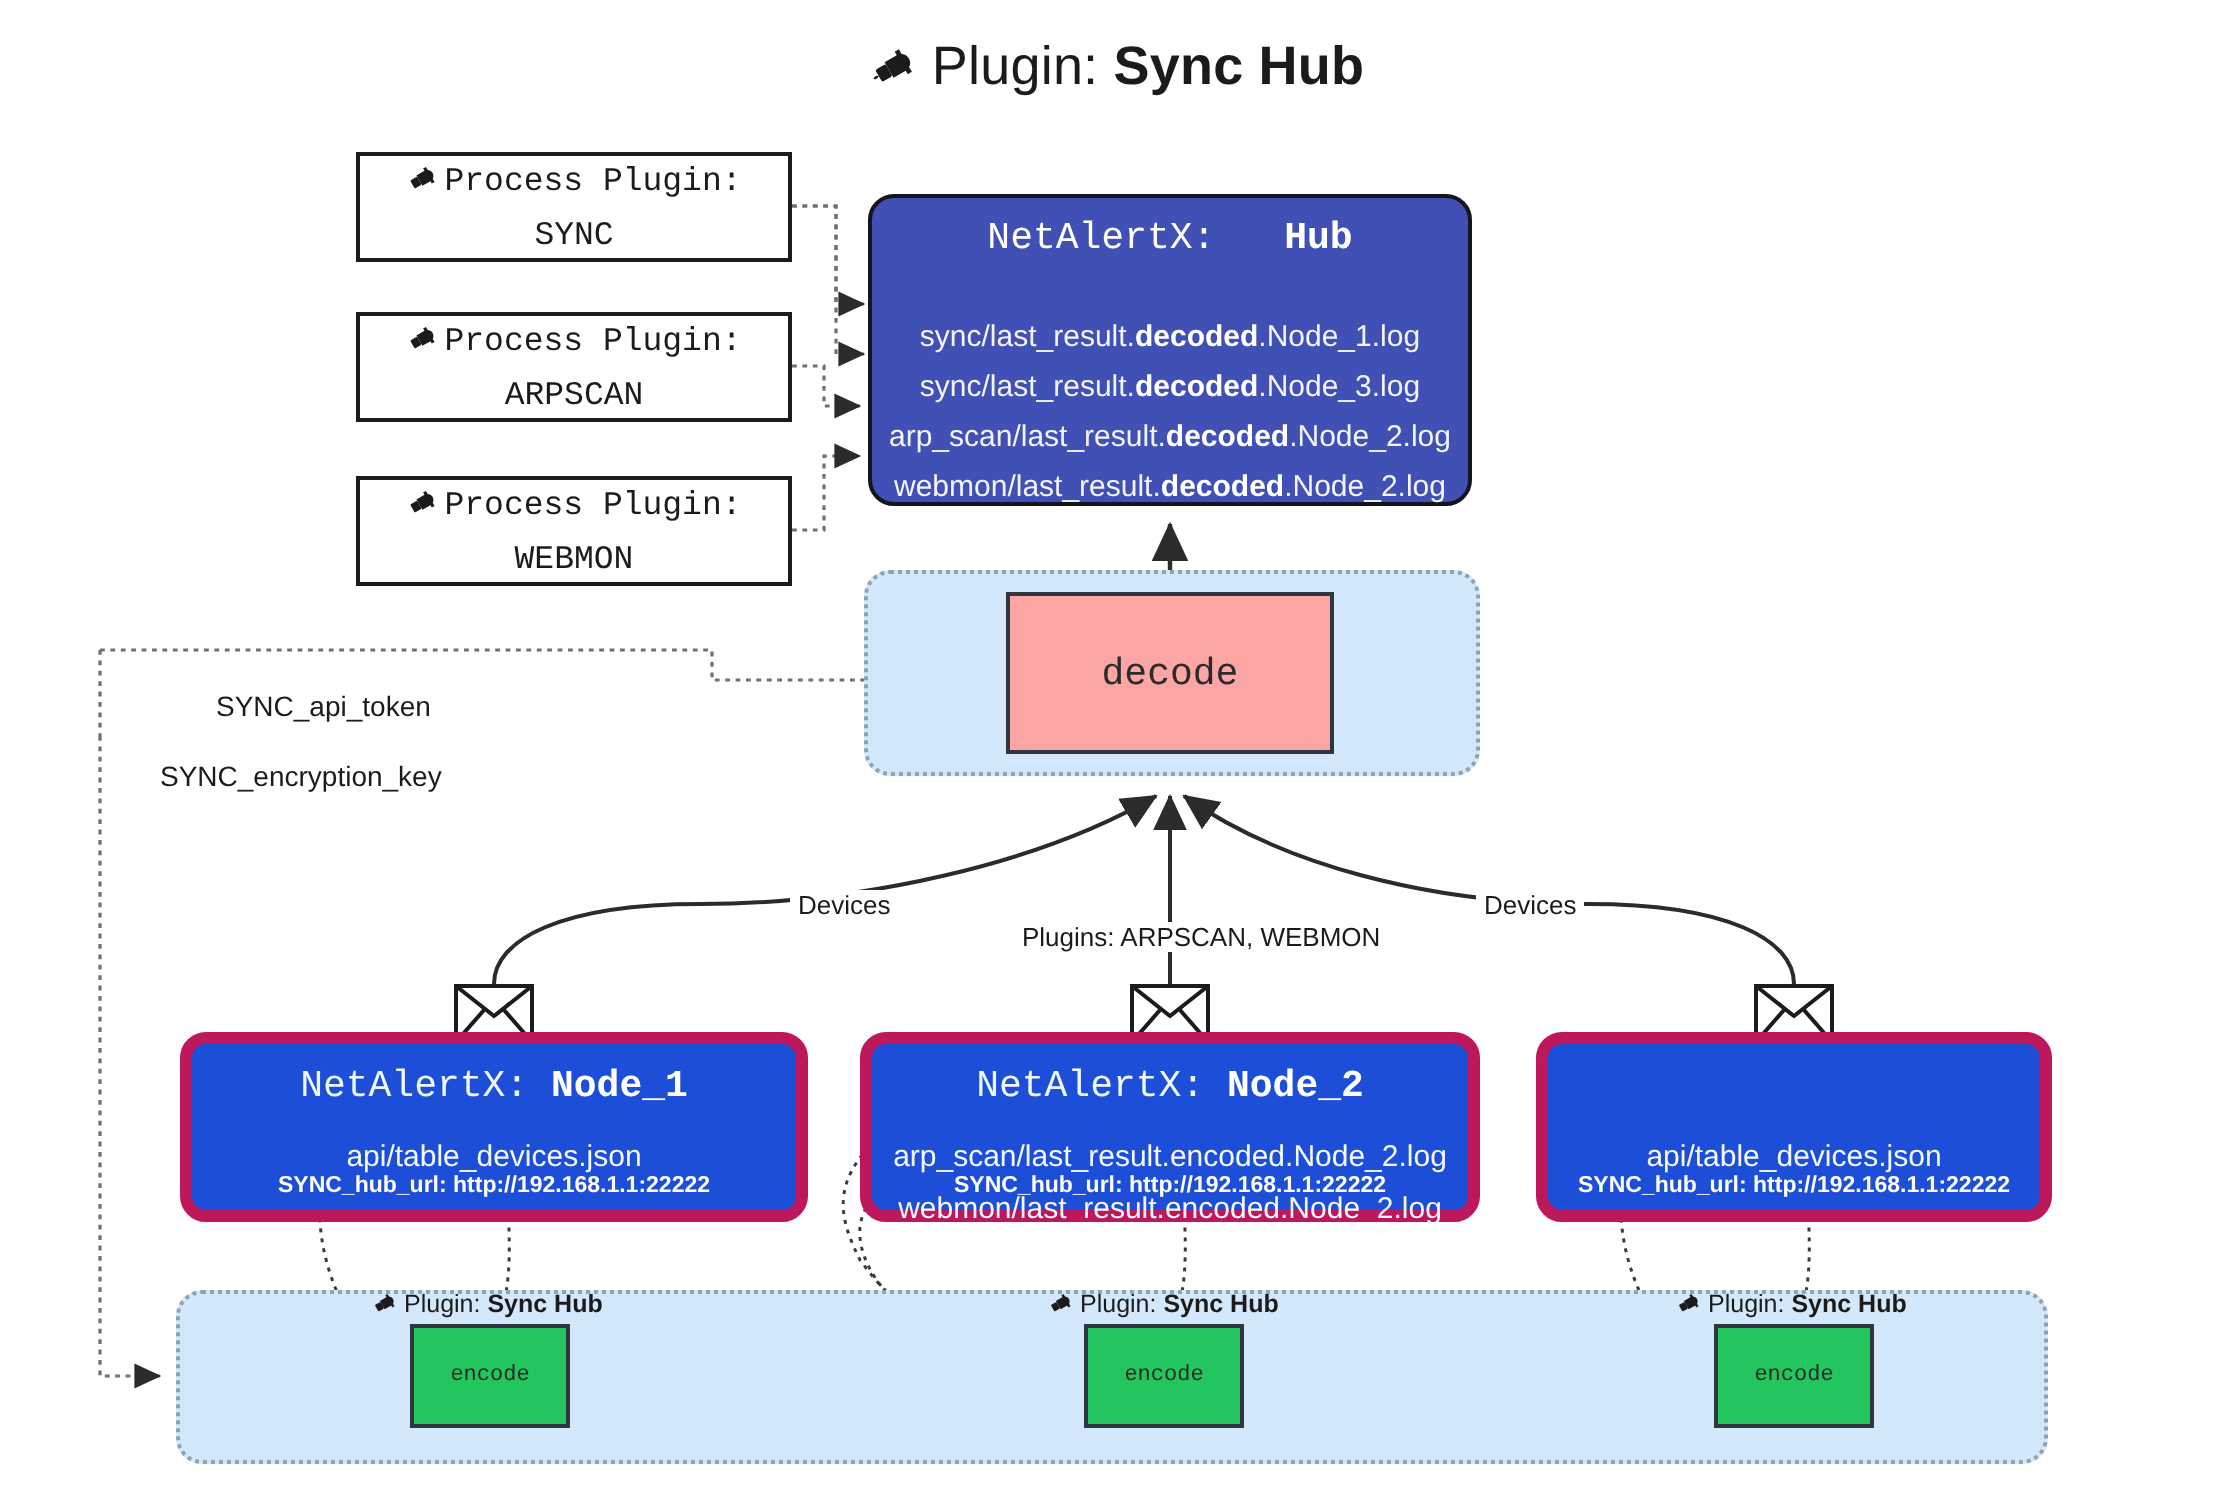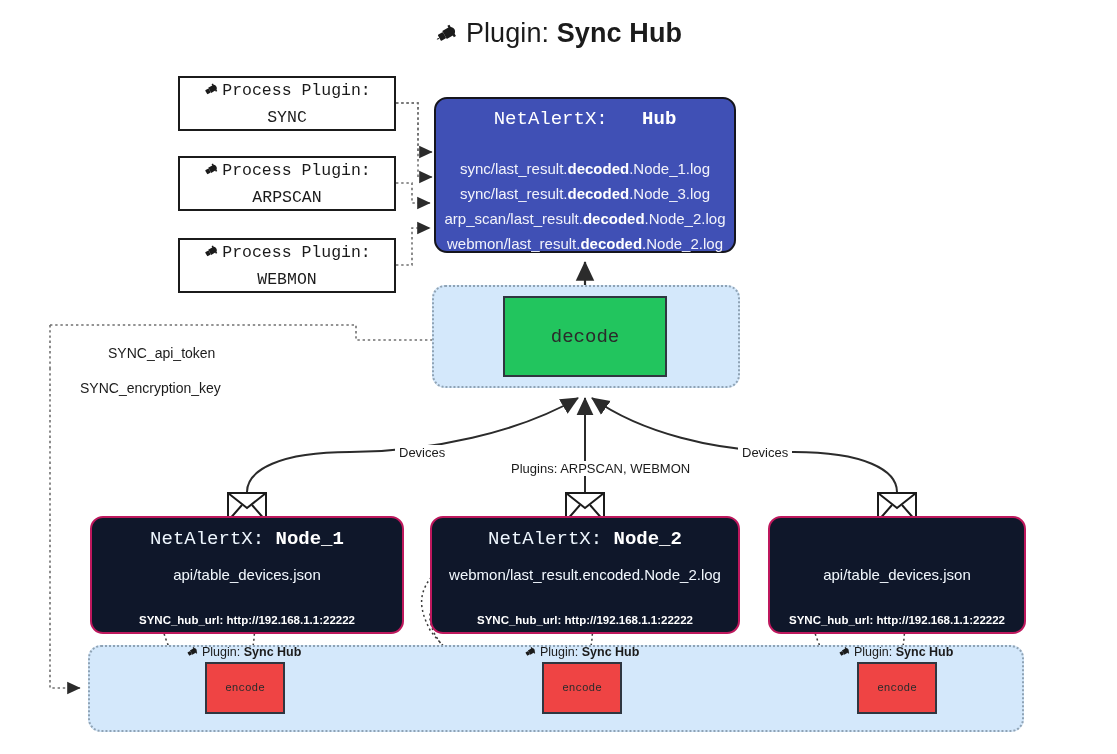--- a/index.html
+++ b/index.html
@@ -34,48 +34,48 @@
              font-family:"Liberation Mono","DejaVu Sans Mono",monospace;font-size:19px;}
   .hub-title b{font-weight:700;padding-left:23px;}
   .hub-lines{position:absolute;left:0;top:41px;width:100%;margin-top:16px;}
   .hub-line{font-size:15px;line-height:25px;text-align:center;white-space:nowrap;color:#f2f3fb;}
   .hub-line b{font-weight:700;color:#ffffff;}
 
   
   .decode-region{position:absolute;left:432px;top:285px;width:308px;height:103px;
                  background:#d4e8fb;border:2px dotted #8fa3b5;border-radius:13px;box-sizing:border-box;}
   .decode-box{position:absolute;left:503px;top:296px;width:164px;height:81px;
-              background:#22c55e;border:2px solid #2f3640;box-sizing:border-box;
+              background:#fca5a5;border:2px solid #2f3640;box-sizing:border-box;
               display:flex;align-items:center;justify-content:center;
               font-family:"Liberation Mono","DejaVu Sans Mono",monospace;font-size:19px;color:#2b2b2b;}
 
   
   .keylabel{position:absolute;font-size:14px;color:#1b1b1b;background:#ffffff;padding:0 4px;white-space:nowrap;}
 
   
   .edgelabel{position:absolute;font-size:13px;color:#1b1b1b;background:#ffffff;padding:0 4px;white-space:nowrap;}
 
   
-  .node{position:absolute;height:118px;background:#0f172a;border:2px solid #be185d;
+  .node{position:absolute;height:95px;background:#1d4ed8;border:6px solid #be185d;
         border-radius:13px;box-sizing:border-box;color:#ffffff;}
   .node-title{position:absolute;left:0;top:10px;width:100%;text-align:center;
               font-family:"Liberation Mono","DejaVu Sans Mono",monospace;font-size:19px;color:#eef6fe;}
   .node-title b{font-weight:700;color:#ffffff;}
   .node-lines{position:absolute;left:0;top:44px;width:100%;}
   .node-line{font-size:15px;line-height:26px;text-align:center;white-space:nowrap;color:#f3f9ff;}
   .node-foot{position:absolute;left:0;bottom:6px;width:100%;text-align:center;
              font-size:11.5px;font-weight:600;color:#ffffff;white-space:nowrap;}
 
   
   .envelope{position:absolute;width:40px;height:30px;}
 
   
   .encode-region{position:absolute;left:88px;top:645px;width:936px;height:87px;
                  background:#d4e8fb;border:2px dotted #8fa3b5;border-radius:13px;box-sizing:border-box;}
-  .encode-box{position:absolute;width:80px;height:52px;background:#ef4444;border:2px solid #2f3640;
+  .encode-box{position:absolute;width:80px;height:52px;background:#22c55e;border:2px solid #2f3640;
               box-sizing:border-box;display:flex;align-items:center;justify-content:center;
               font-family:"Liberation Mono","DejaVu Sans Mono",monospace;font-size:11px;color:#2b2b2b;}
   .encode-cap{position:absolute;font-size:12.5px;white-space:nowrap;color:#1b1b1b;}
   .encode-cap b{font-weight:700;}
   .encode-cap .plug{display:inline-block;vertical-align:-2px;margin-right:2px;}
 </style>
 </head>
 <body>
 
 <div class="canvas">
@@ -227,20 +227,21 @@
   <svg class="envelope" style="left:565px;top:492px;" viewBox="0 0 40 30">
     <rect x="1" y="1" width="38" height="28" fill="#ffffff" stroke="#1b1b1b" stroke-width="2"></rect>
     <path d="M1,1 L20,16 L39,1" fill="none" stroke="#1b1b1b" stroke-width="2"></path>
     <path d="M1,29 L15,13 M39,29 L25,13" fill="none" stroke="#1b1b1b" stroke-width="2"></path>
   </svg>
   <div class="node" style="left:430px;top:516px;width:310px;">
     <div class="node-title">
       <span>NetAlertX: </span><b>Node_2</b>
     </div>
     <div class="node-lines">
+      <div class="node-line">arp_scan/last_result.encoded.Node_2.log</div>
       <div class="node-line">webmon/last_result.encoded.Node_2.log</div>
     </div>
     <div class="node-foot">SYNC_hub_url: http://192.168.1.1:22222</div>
   </div>
 
   <svg class="envelope" style="left:877px;top:492px;" viewBox="0 0 40 30">
     <rect x="1" y="1" width="38" height="28" fill="#ffffff" stroke="#1b1b1b" stroke-width="2"></rect>
     <path d="M1,1 L20,16 L39,1" fill="none" stroke="#1b1b1b" stroke-width="2"></path>
     <path d="M1,29 L15,13 M39,29 L25,13" fill="none" stroke="#1b1b1b" stroke-width="2"></path>
   </svg>

